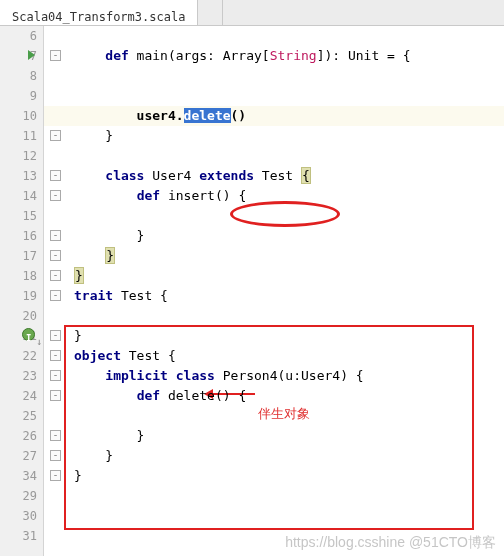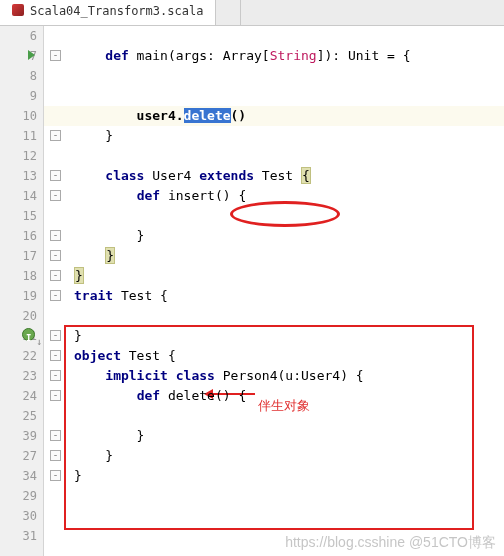--- a/index.html
+++ b/index.html
@@ -16,21 +16,23 @@
     display: flex;
     border-bottom: 1px solid #c9c9c9;
     background: #ececec;
     height: 26px;
   }
   .tab {
     padding: 4px 12px;
     border-right: 1px solid #c9c9c9;
     font-size: 12px;
     display: flex;
+    align-items: center;
     gap: 6px;
+    flex-direction: column;
   }
   .tab.active {
     background: #ffffff;
     color: #333;
   }
   .tab.inactive {
     background: #ececec;
     color: #888;
   }
   .scala-icon {
@@ -160,36 +162,36 @@
       <div class="gutter-line">16</div>
       <div class="gutter-line">17</div>
       <div class="gutter-line">18</div>
       <div class="gutter-line">19</div>
       <div class="gutter-line">20</div>
       <div class="gutter-line">21<div class="impl-icon"></div><div class="down-mark">↓</div></div>
       <div class="gutter-line">22</div>
       <div class="gutter-line">23</div>
       <div class="gutter-line">24</div>
       <div class="gutter-line">25</div>
-      <div class="gutter-line">39</div>
+      <div class="gutter-line">26</div>
       <div class="gutter-line">27</div>
       <div class="gutter-line">34</div>
       <div class="gutter-line">29</div>
       <div class="gutter-line">30</div>
       <div class="gutter-line">31</div>
     </div>
   <div class="code" id="code">
 
     <div class="red-oval" style="left:186px; top:175px; width:110px; height:26px;"></div>
 
     <div class="red-box" style="left:20px; top:299px; width:410px; height:205px;"></div>
 
     <div class="arrow-head" style="left:160px; top:363px;"></div>
     <div class="arrow-line" style="left:169px; top:367px; width:42px;"></div>
-    <div class="annotation-text" style="left:214px; top:371px;">伴生对象</div>
+    <div class="annotation-text" style="left:214px; top:379px;">伴生对象</div>
   <div class="code-line"></div>
       <div class="code-line">    <span class="kw">def</span> main(args: Array[<span class="str-type">String</span>]): Unit = {<div class="fold">-</div></div>
       <div class="code-line"></div>
       <div class="code-line"></div>
       <div class="code-line caret-line hl-line">        user4.<span class="sel">delete</span>()</div>
       <div class="code-line">    }<div class="fold">-</div></div>
       <div class="code-line"></div>
       <div class="code-line">    <span class="kw">class</span> User4 <span class="kw">extends</span> Test <span class="brace-match">{</span><div class="fold">-</div></div>
       <div class="code-line">        <span class="kw">def</span> insert() {<div class="fold">-</div></div>
       <div class="code-line"></div>

